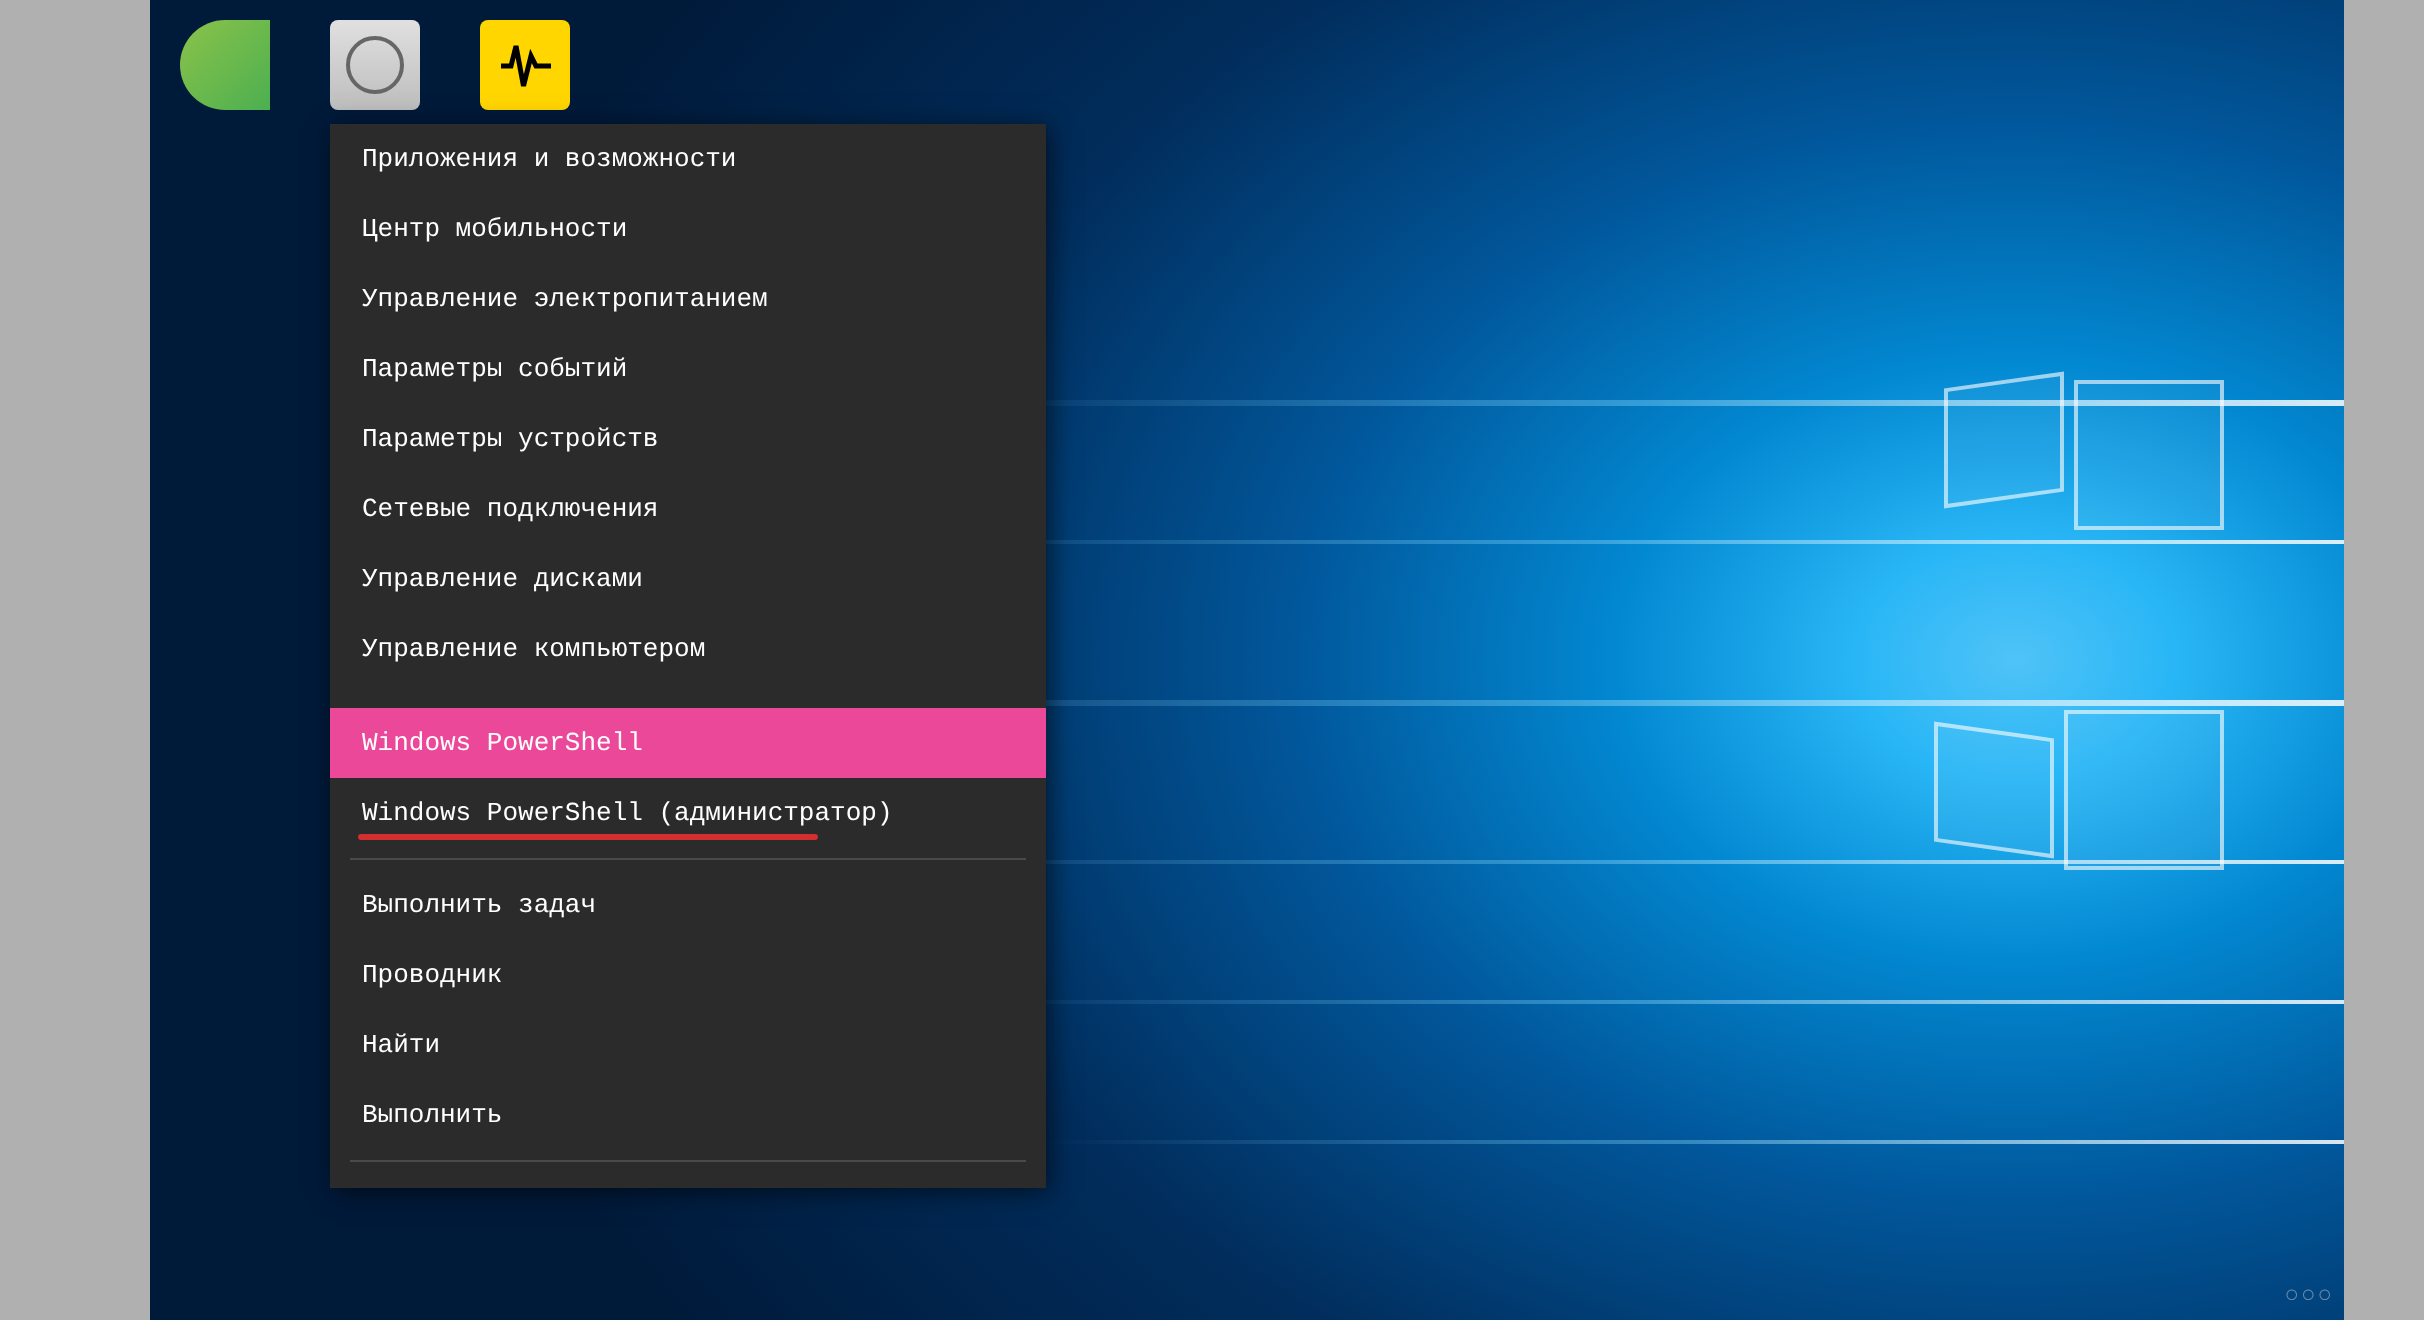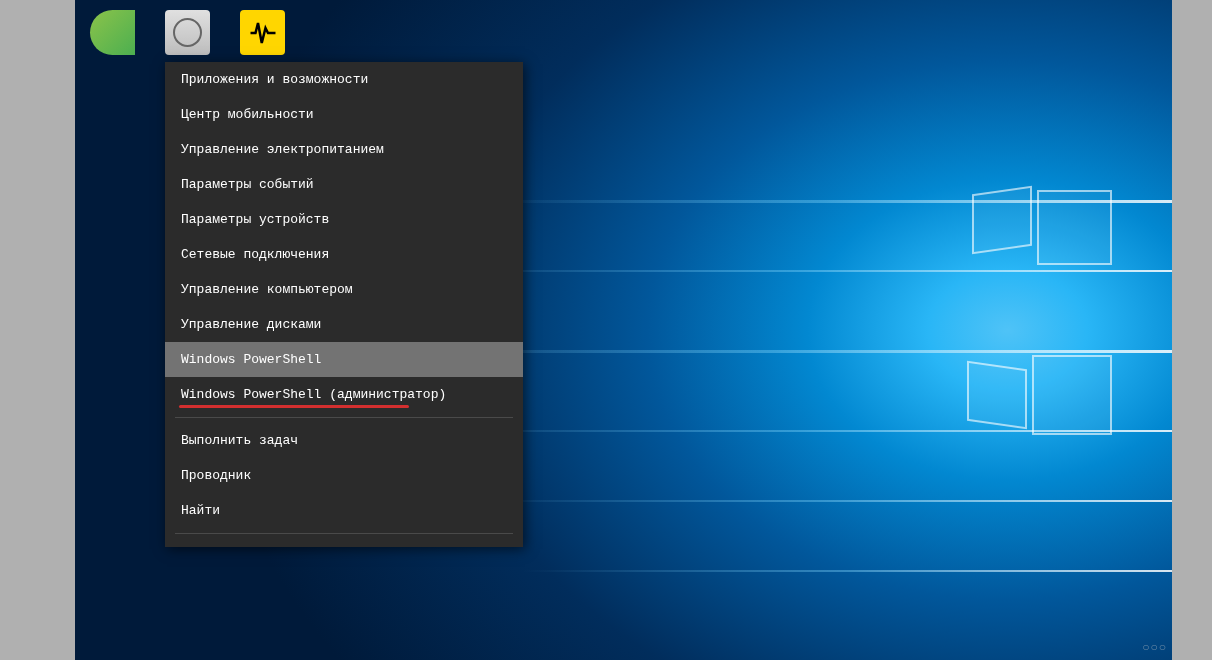--- a/index.html
+++ b/index.html
@@ -122,21 +122,22 @@
     .menu-item {
       padding: 10px 16px;
       color: #ffffff;
       font-size: 13px;
       cursor: default;
       user-select: none;
       position: relative;
     }
     
     .menu-item.hovered {
-      background: #737373;
+      background: #ec4899;
+      margin-top: 12px;
     }
     
     .menu-item.underlined::after {
       content: '';
       position: absolute;
       left: 14px;
       bottom: 4px;
       width: 230px;
       height: 3px;
       background: #d32f2f;
@@ -219,42 +220,45 @@
     <div class="menu-item">
       <span>Параметры событий</span>
     </div>
     <div class="menu-item">
       <span>Параметры устройств</span>
     </div>
     <div class="menu-item">
       <span>Сетевые подключения</span>
     </div>
     <div class="menu-item">
+      <span>Управление дисками</span>
+    </div>
+    <div class="menu-item">
       <span>Управление компьютером</span>
-    </div>
-    <div class="menu-item">
-      <span>Управление дисками</span>
     </div>
     <div class="menu-item hovered">
       <span>Windows PowerShell</span>
     </div>
     <div class="menu-item underlined">
       <span>Windows PowerShell (администратор)</span>
     </div>
 
     <div class="menu-separator"></div>
 
     <div class="menu-item">
       <span>Выполнить задач</span>
     </div>
     <div class="menu-item">
       <span>Проводник</span>
     </div>
     <div class="menu-item">
       <span>Найти</span>
+    </div>
+    <div class="menu-item">
+      <span>Выполнить</span>
     </div>
 
     <div class="menu-separator"></div>
   </div>
 </div>
 
 <div class="sidebar-right"></div>
 
 <div class="watermark">○○○</div>
 

